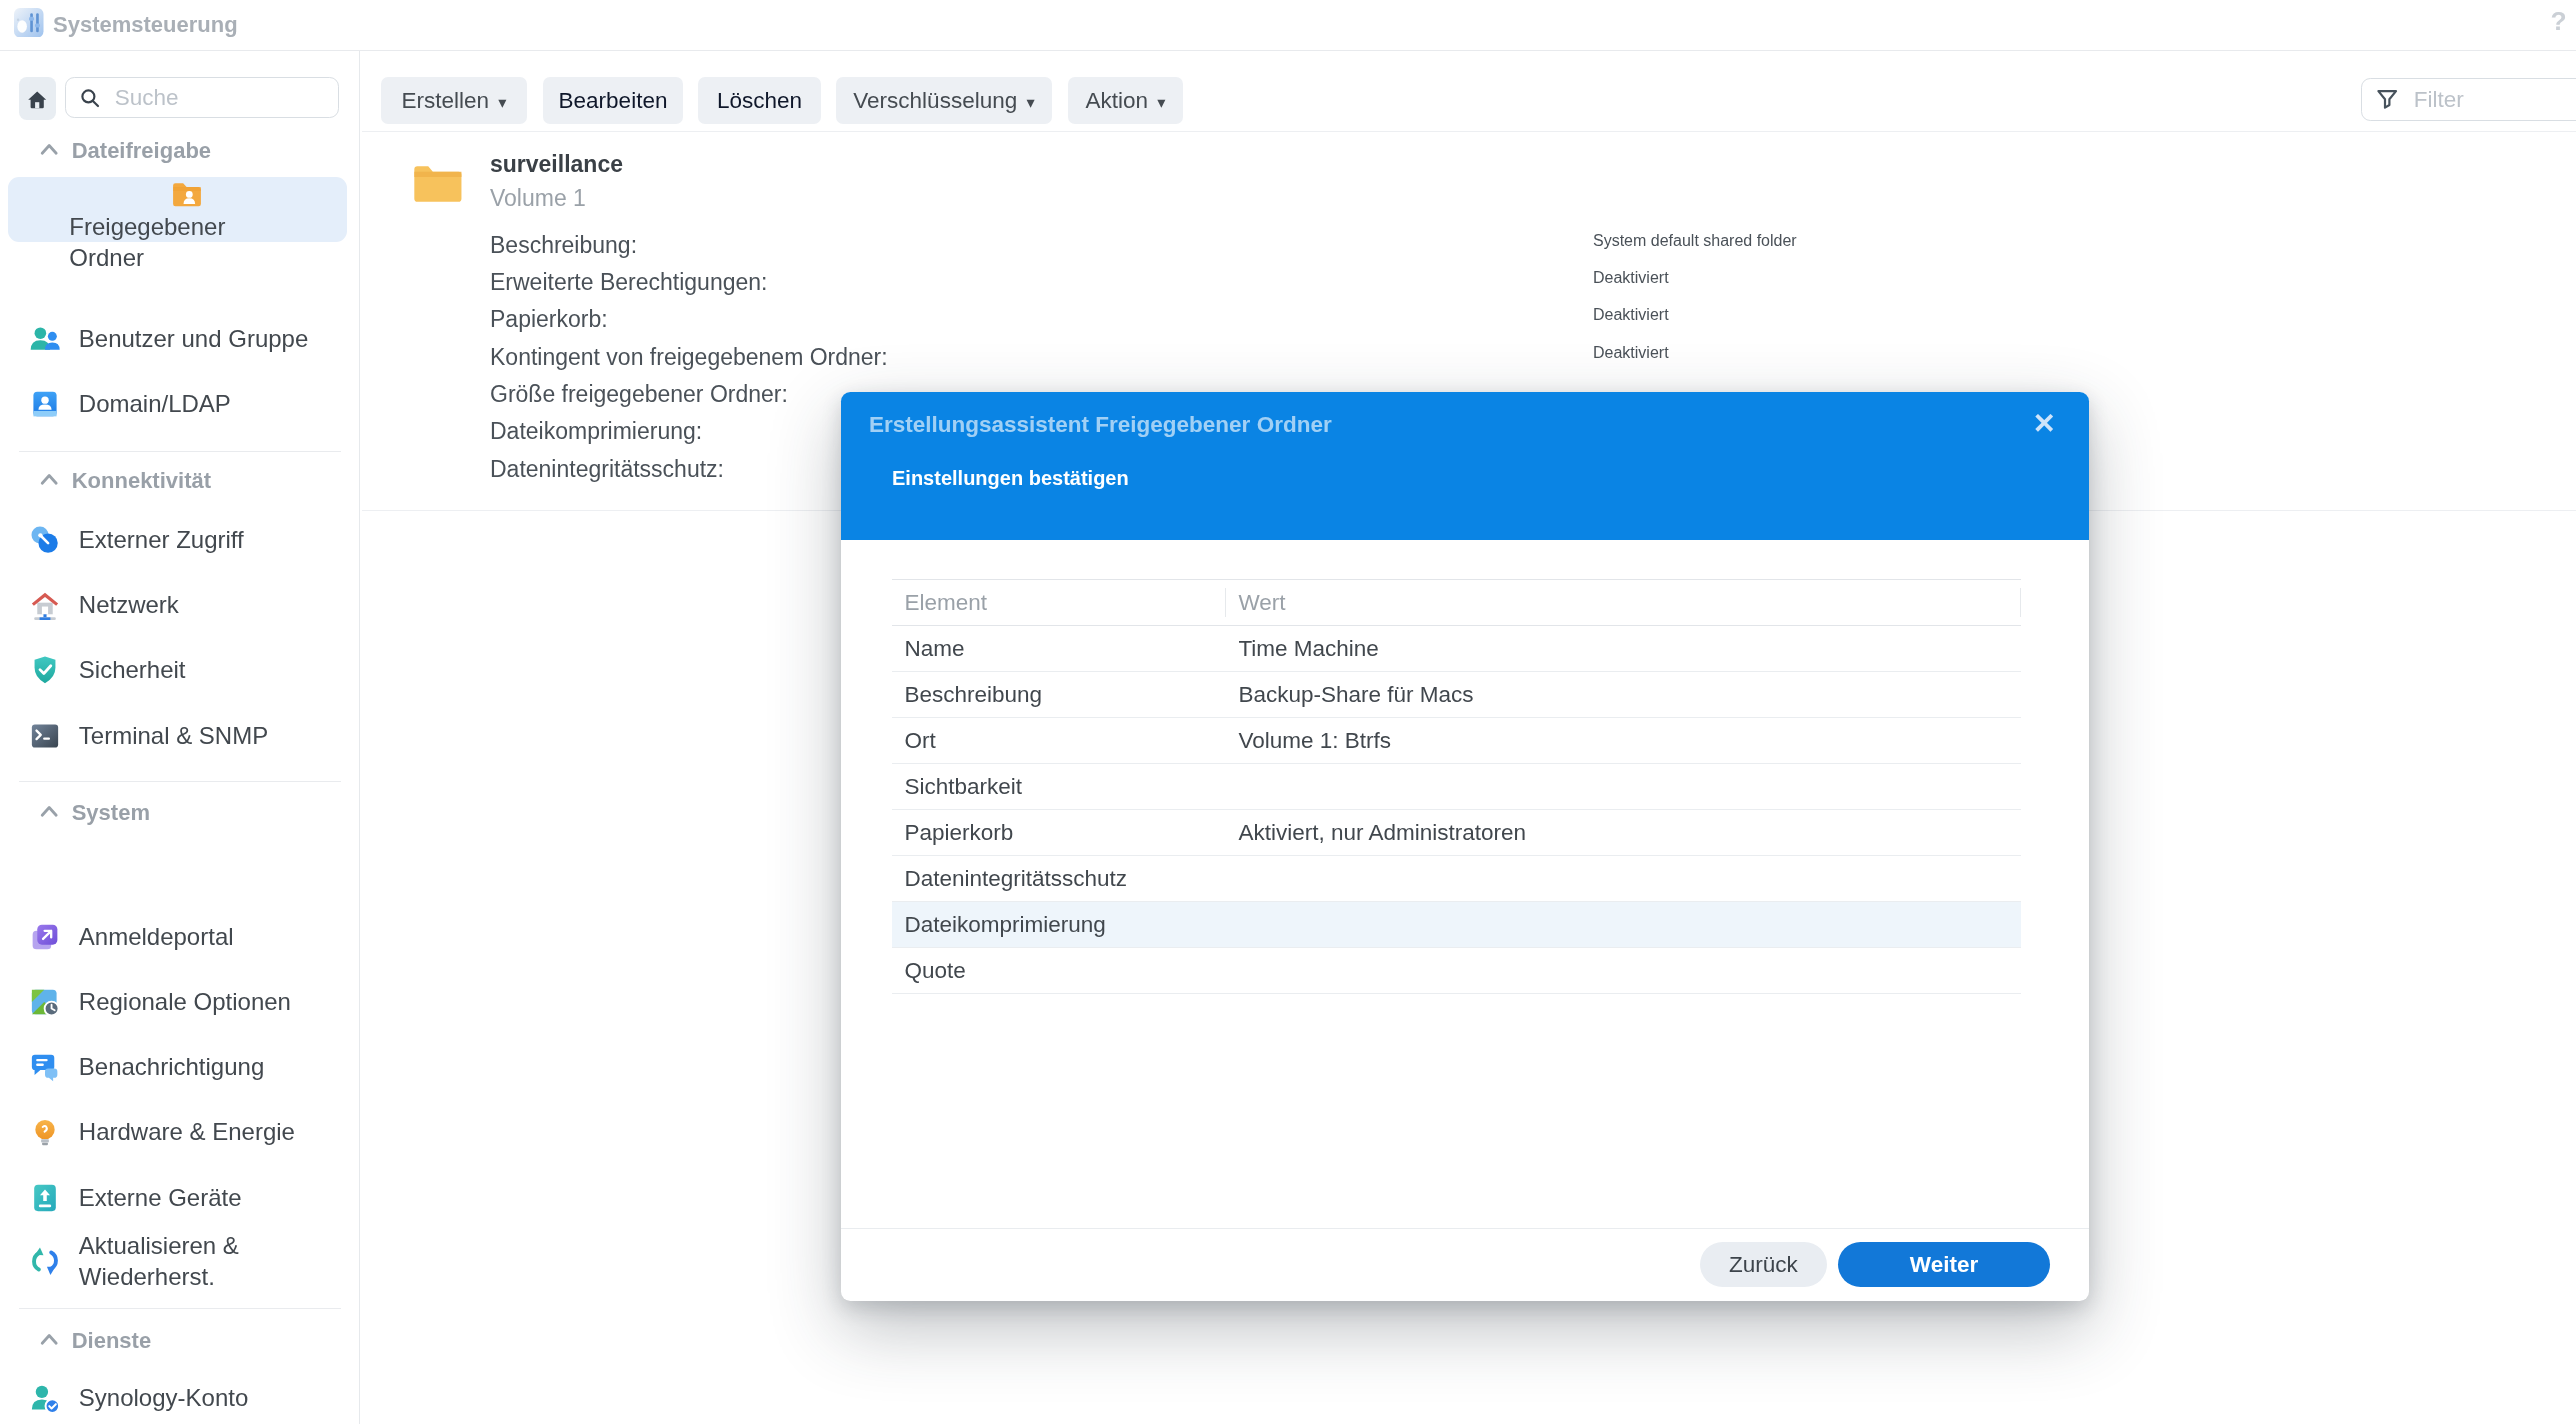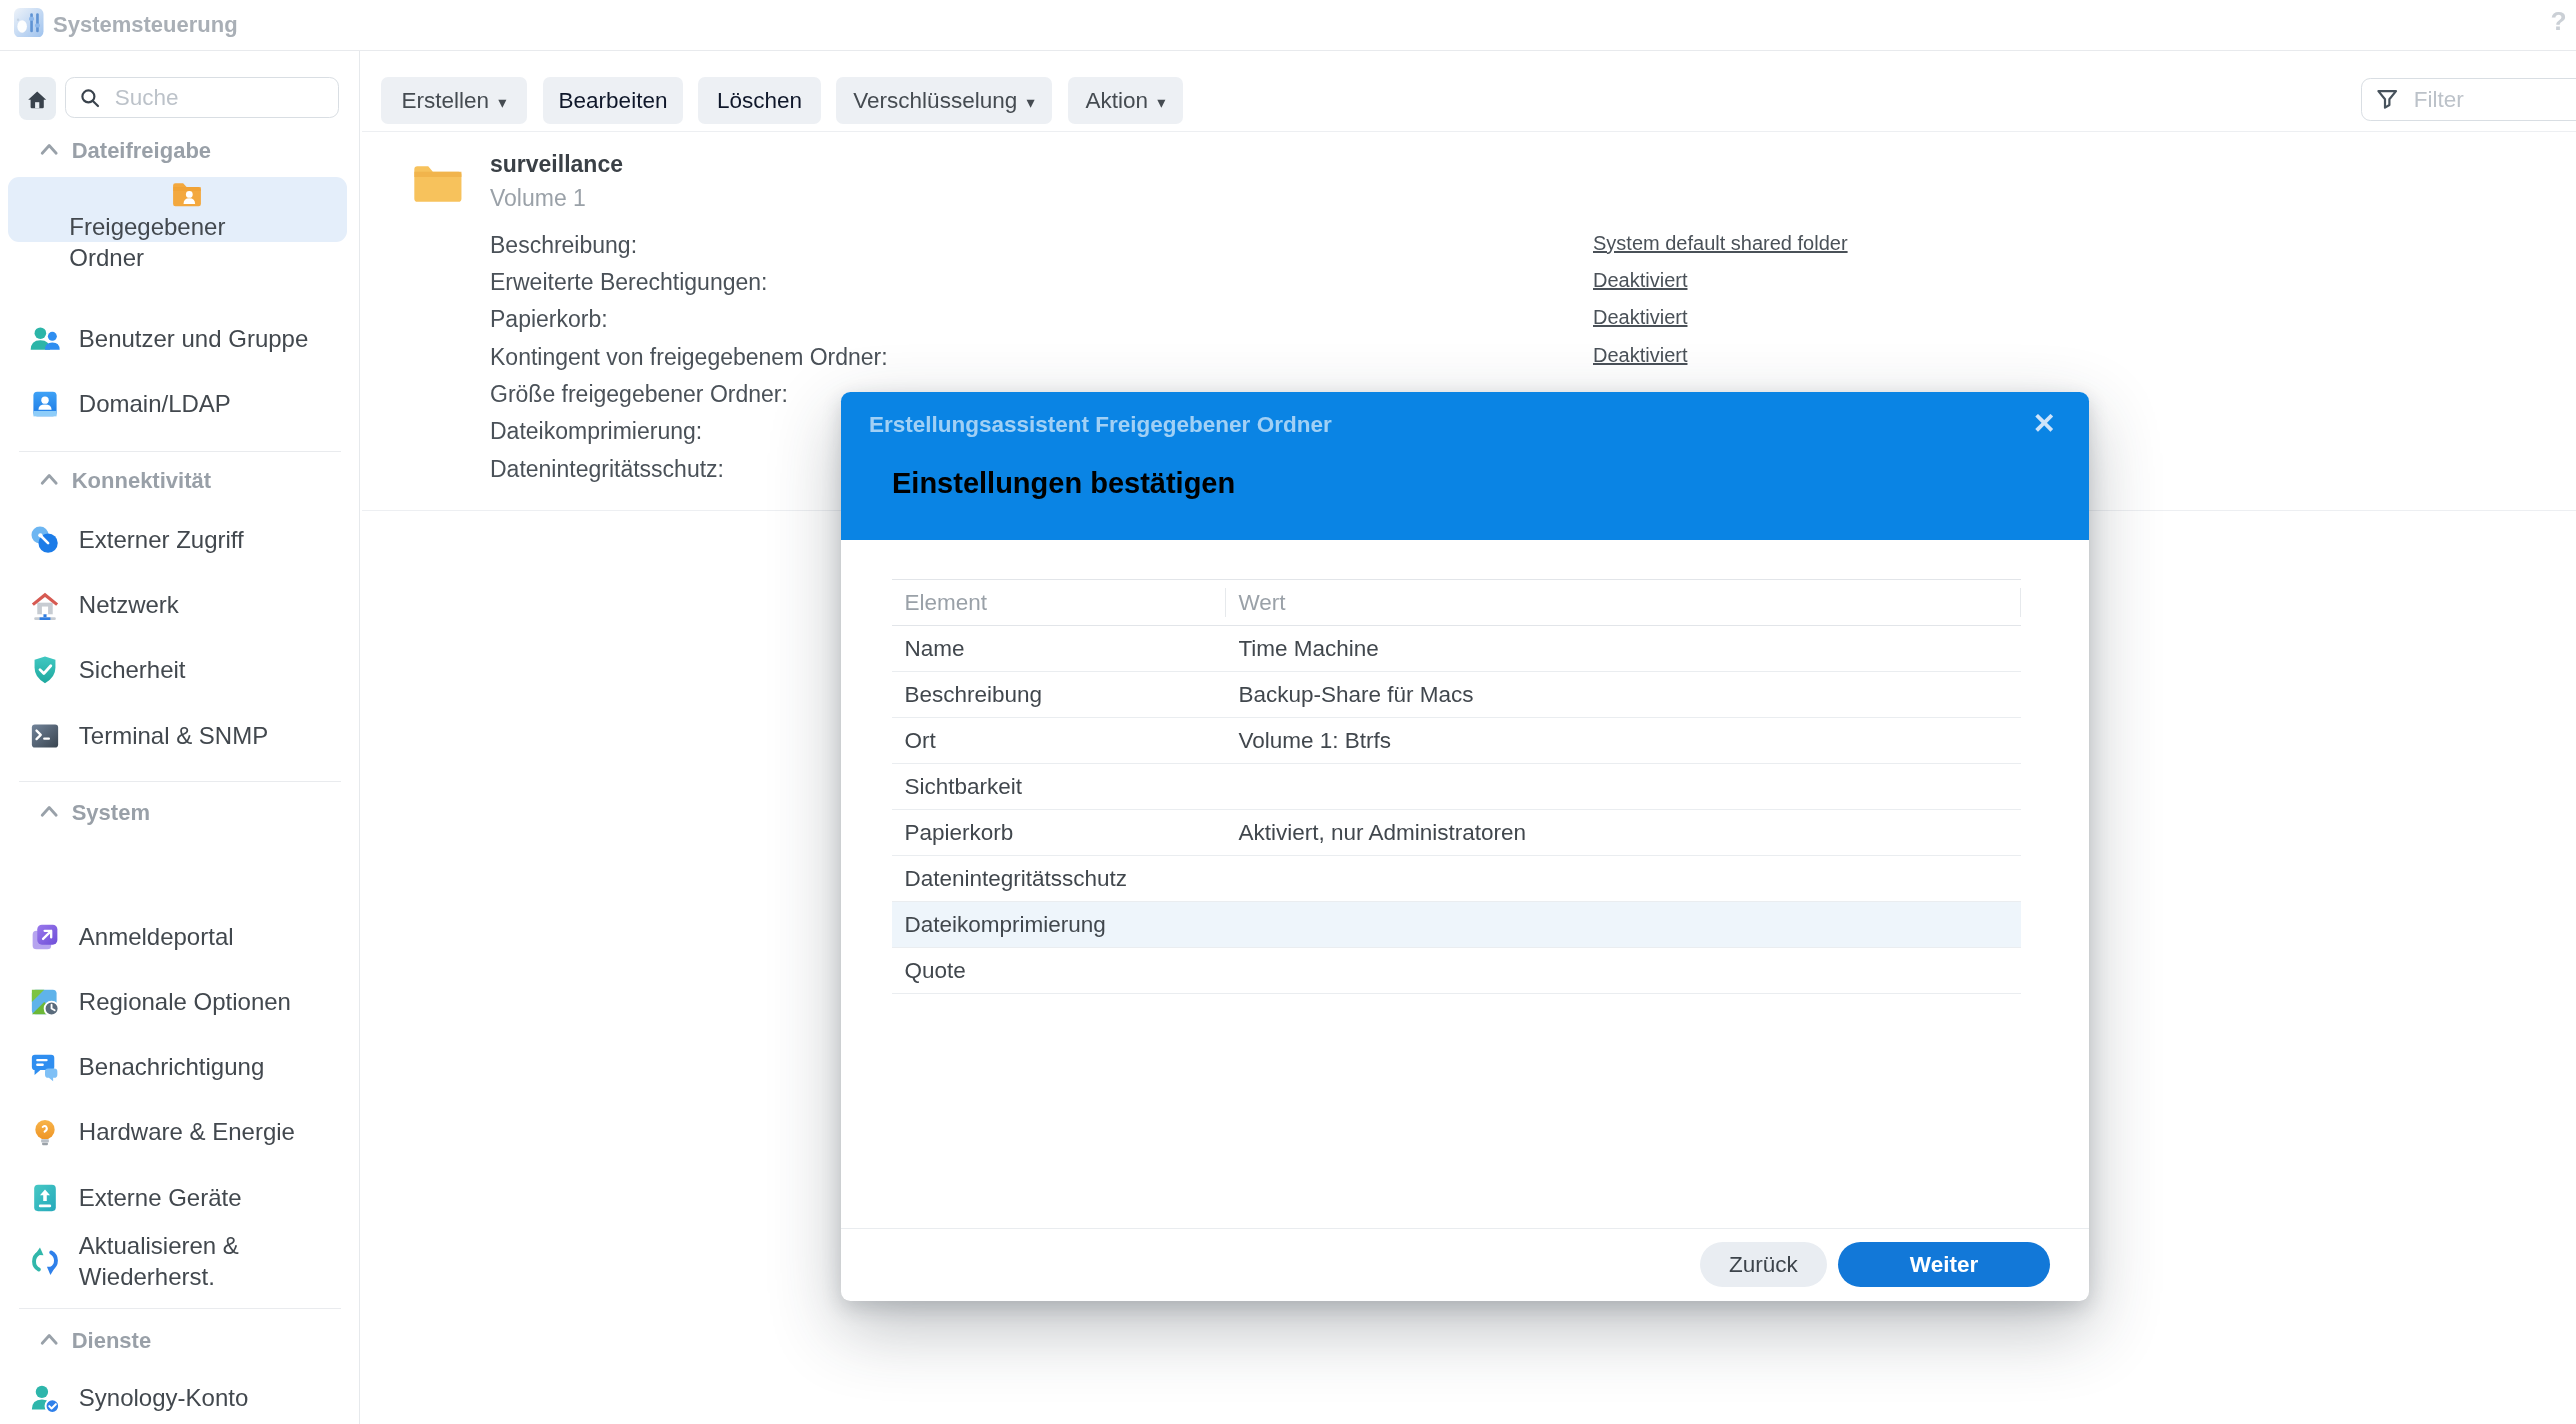--- a/index.html
+++ b/index.html
@@ -45,29 +45,29 @@
     border-radius:9.3px;background:#fff;display:flex;align-items:center;padding-left:12.4px;box-sizing:border-box;}
   .filter-box input{border:none;outline:none;font-size:22.5px;color:#42484e;width:140px;margin-left:11px;
     font-family:"Liberation Sans",sans-serif;background:transparent;}
   .filter-box input::placeholder{color:#bcc2c9;}
   .hline{position:absolute;height:0;border-top:1.6px solid #edeff2;}
 
   
   .folder-name{position:absolute;left:490px;top:151px;font-size:23px;font-weight:700;color:#3a4046;}
   .folder-loc{position:absolute;left:490px;top:185px;font-size:23px;color:#9aa1a8;}
   .detail-label{position:absolute;left:490px;font-size:23px;color:#4a5158;}
-  .detail-value{position:absolute;left:1593px;font-size:20px;color:#4a5158;text-decoration:underline;}
+  .detail-value{position:absolute;left:1593px;font-size:16px;color:#4a5158;}
 
   
   .dialog{position:absolute;left:841px;top:364px;width:1248px;height:909px;background:#fff;
     border-radius:9.3px;box-shadow:0 26.4px 70px rgba(40,50,60,.30),0 6.2px 18.7px rgba(40,50,60,.18);z-index:10;margin-top:28px;}
   .dlg-header{position:absolute;left:0;top:0;width:100%;height:148px;background:#0a84e4;
     border-radius:9.3px 9.3px 0 0;}
   .dlg-title{position:absolute;left:28px;top:20px;font-size:22.5px;font-weight:700;color:rgba(255,255,255,.62);}
-  .dlg-heading{position:absolute;left:51px;top:75px;font-size:29px;font-weight:700;color:#000000;}
+  .dlg-heading{position:absolute;left:51px;top:75px;font-size:20px;font-weight:700;color:#ffffff;}
   .dlg-close{position:absolute;right:33px;top:15.5px;font-size:28px;font-weight:700;color:#cfe4fa;
     cursor:pointer;line-height:31px;}
   .dlg-table{position:absolute;left:51px;top:187px;width:1129px;}
   .thead{display:flex;height:45px;border-top:1.6px solid #e2e5e9;border-bottom:1.6px solid #e2e5e9;
     align-items:center;}
   .thead .hc{font-size:22.5px;color:#9aa1a8;padding-left:12.4px;box-sizing:border-box;height:29.5px;
     line-height:29.5px;border-right:1.6px solid #e6e9ec;}
   .hc.c1{width:334px;flex:0 0 334px;}
   .hc.c2{flex:1;}
   .trow{display:flex;height:45px;align-items:center;border-bottom:1.6px solid #eaedf0;cursor:default;}

